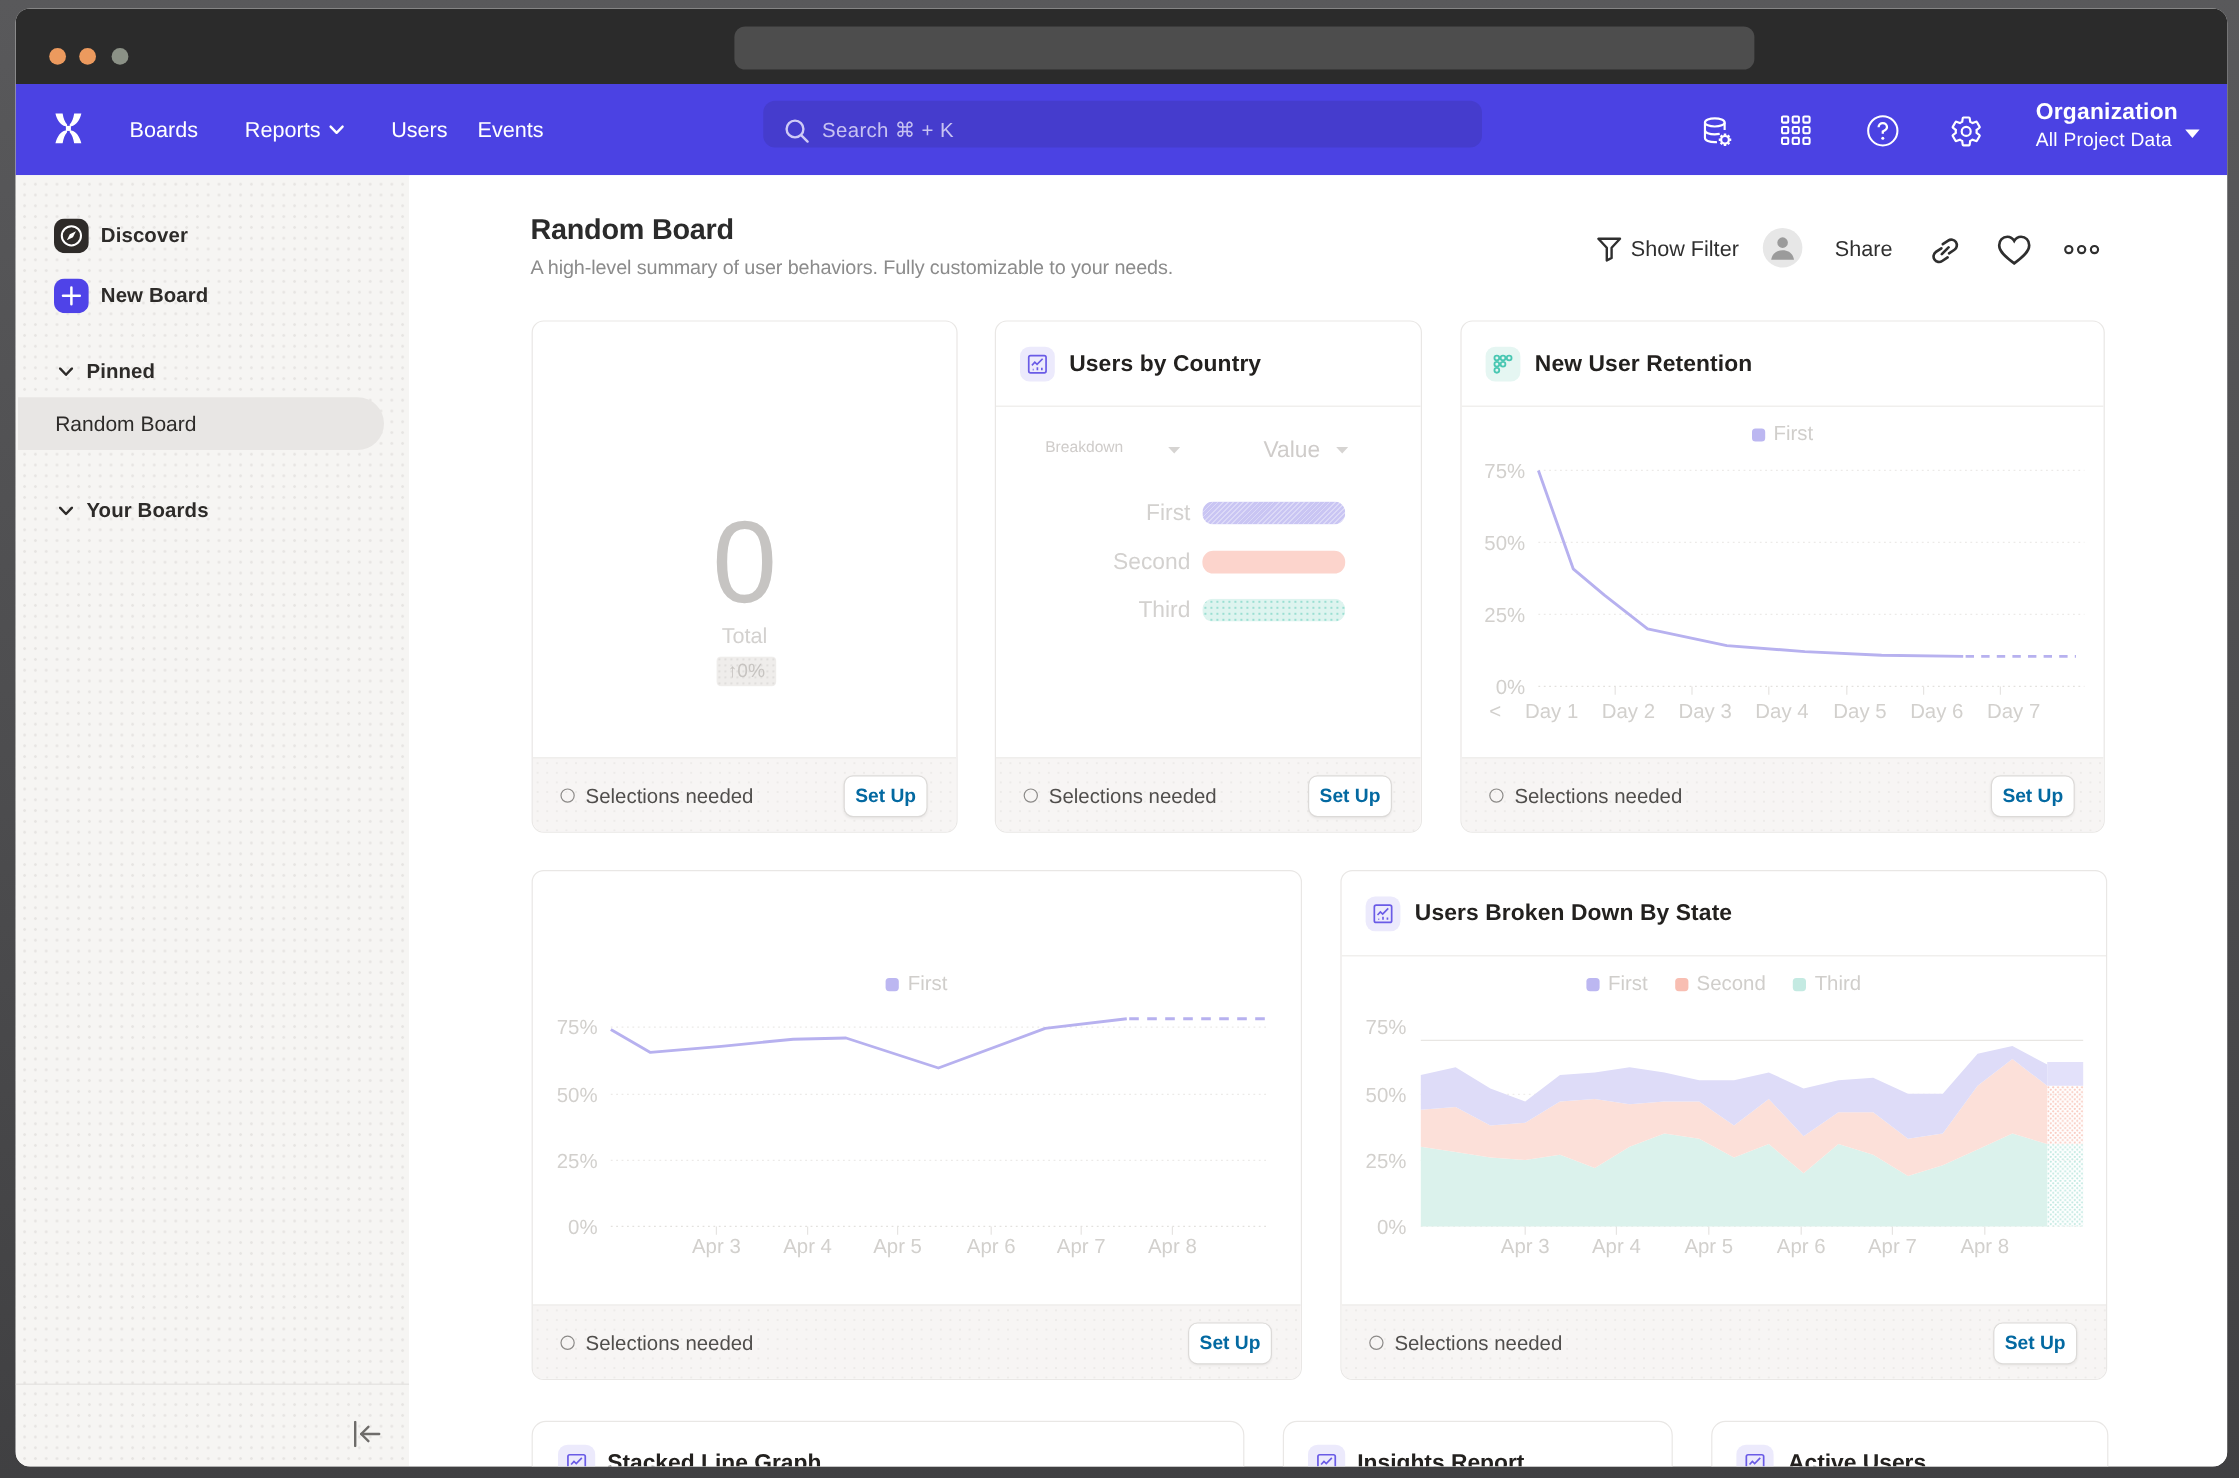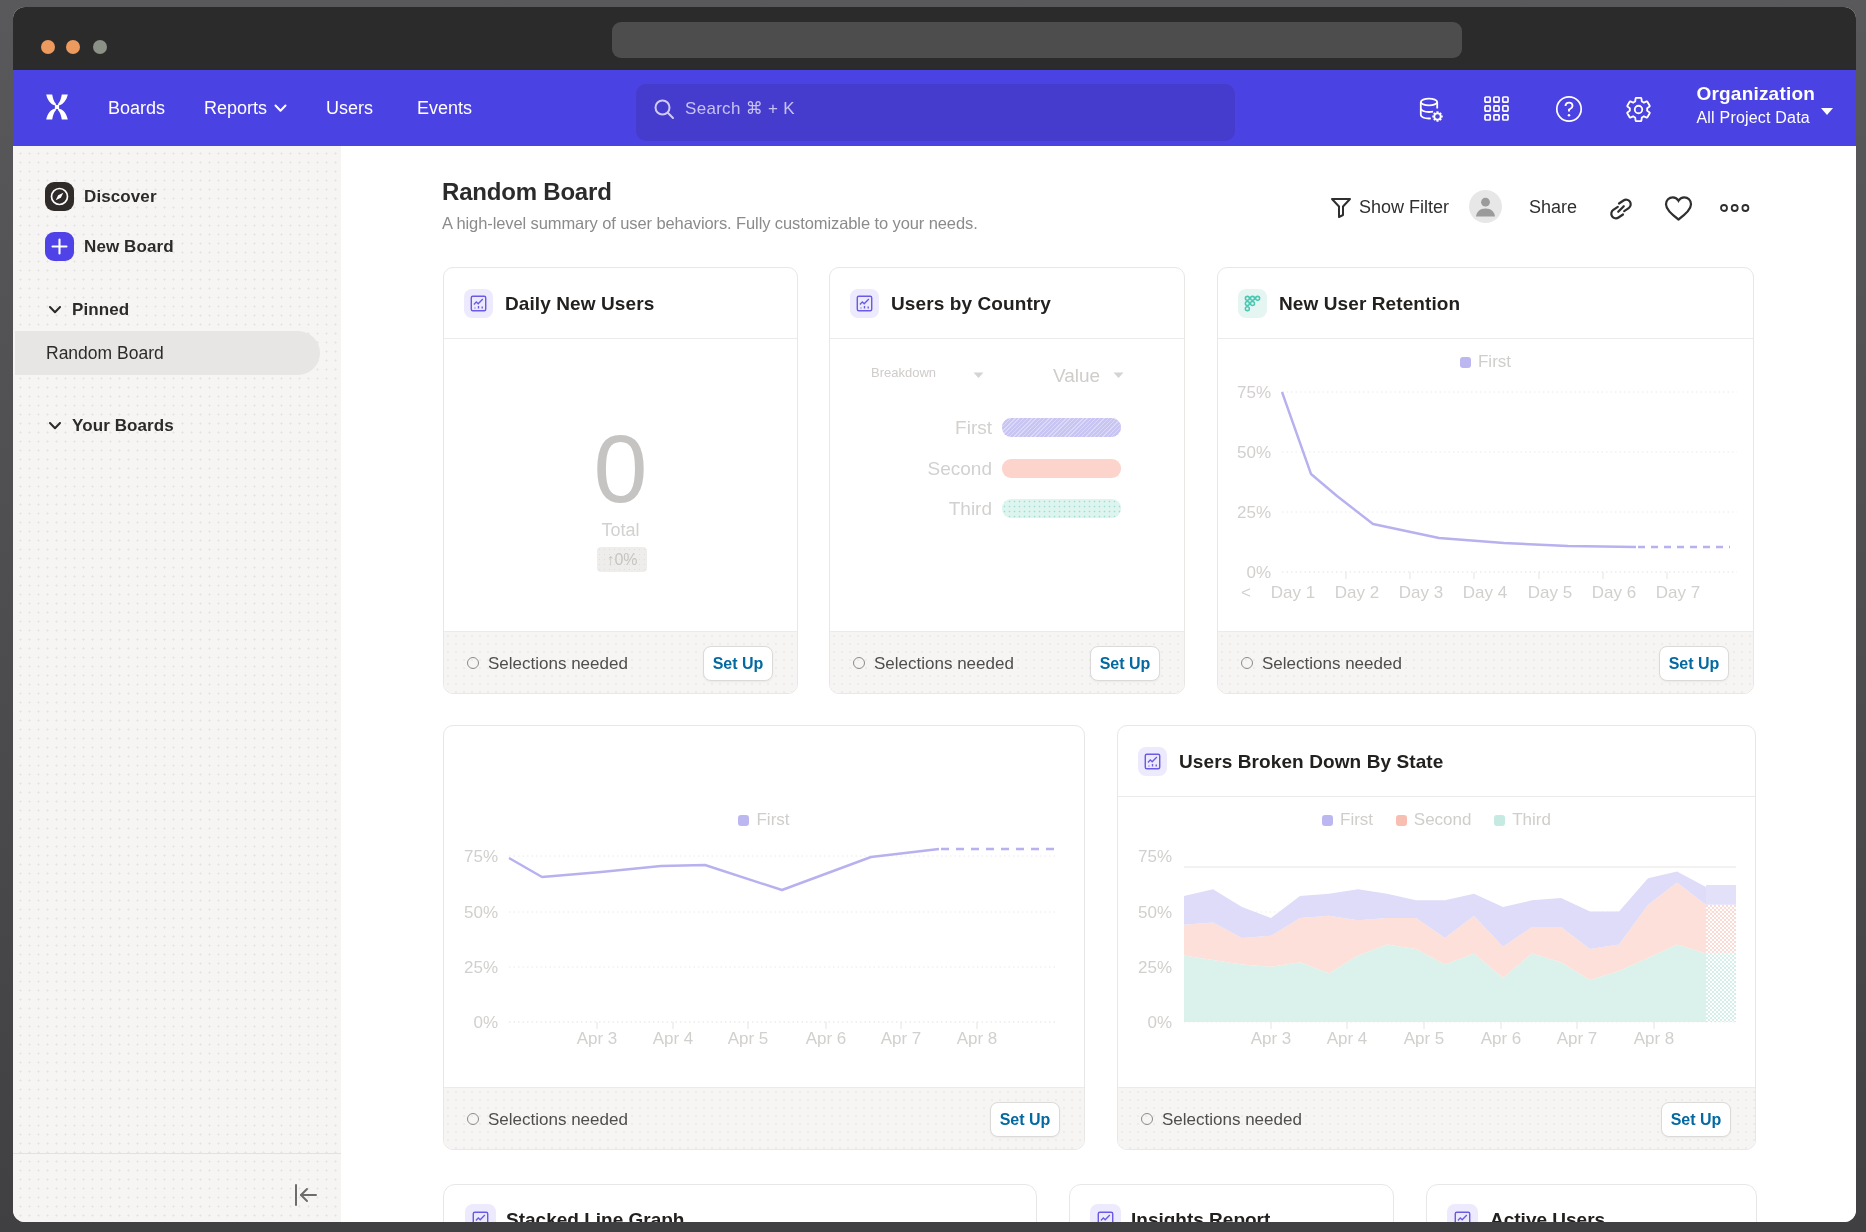--- a/index.html
+++ b/index.html
@@ -4,21 +4,21 @@
 <style>
 * { margin:0; padding:0; box-sizing:border-box; }
 html,body { width:1866px; height:1232px; overflow:hidden; }
 body { font-family:"Liberation Sans",sans-serif; background:linear-gradient(180deg,#59595b 0%,#4c4c4e 55%,#404042 100%); position:relative; }
 .win { position:absolute; left:13px; top:7px; width:1843px; height:1215px; border-radius:12px; overflow:hidden; background:#fff; }
 .titlebar { position:relative; height:63px; background:#2b2b2b; }
 .tdot { position:absolute; top:33px; width:14px; height:14px; border-radius:50%; }
 .addr { position:absolute; left:599px; top:15px; width:850px; height:36px; border-radius:9px; background:#4d4d4d; }
 .nav { position:relative; height:76px; background:#4b42e3; color:#fff; }
 .nav .menu { position:absolute; top:0; height:76px; line-height:76px; font-size:18px; font-weight:500; }
-.search { position:absolute; left:623px; top:14px; width:599px; height:57px; border-radius:10px; background:#453ccd; }
+.search { position:absolute; left:623px; top:14px; width:599px; height:39px; border-radius:10px; background:#453ccd; }
 .search span { position:absolute; left:49px; top:14px; font-size:17px; color:#c7c2f2; letter-spacing:.3px; }
 .navic { position:absolute; top:25px; }
 .orgbox { position:absolute; right:41px; top:13px; text-align:left; }
 .orgbox .l1 { font-size:19px; font-weight:700; letter-spacing:.2px; }
 .orgbox .l2 { font-size:16px; margin-top:4px; letter-spacing:.2px; }
 .shell { display:flex; height:1076px; }
 aside { position:relative; width:328px; flex:0 0 328px; background-color:#f6f5f3; background-image:radial-gradient(circle,#e6e4e2 0,#e6e4e2 .8px,rgba(0,0,0,0) 1.4px); background-size:9px 9px; background-position:3px 3px; }
 .srow { position:absolute; left:0; display:flex; align-items:center; color:#2d2b29; }
 .sidetext { font-size:17px; font-weight:600; color:#2d2b29; letter-spacing:.1px; }
 .pill { position:absolute; left:2px; top:185px; width:305px; height:44px; border-radius:0 22px 22px 0; background:#e8e6e4; line-height:44px; padding-left:31px; font-size:17.5px; color:#2d2b29; }
@@ -55,21 +55,21 @@
         <path d="M25.8 27.4 L19.8 27.4 C19.1 23.4 18.2 20.4 16.1 18.2 L16.1 16.7 L17.5 16.7 C21.5 17.7 24.5 21.8 25.8 27.4 Z"></path>
         <rect x="12.9" y="12.9" width="4.2" height="4.2"></rect>
       </g>
     </svg>
     <span class="menu" style="left:95px;">Boards</span>
     <span class="menu" style="left:191px;">Reports</span>
     <svg style="position:absolute;left:261px;top:34px;" width="13" height="9" viewBox="0 0 13 9">
         <path d="M1.5 1.5 L6.5 6.7 L11.5 1.5" fill="none" stroke="#fff" stroke-width="2" stroke-linecap="round" stroke-linejoin="round"></path>
       </svg>
     <span class="menu" style="left:313px;">Users</span>
-    <span class="menu" style="left:404px;">Events</span>
+    <span class="menu" style="left:385px;">Events</span>
     <div class="search">
       <svg style="position:absolute;left:16px;top:13px;" width="24" height="24" viewBox="0 0 24 24">
           <circle cx="10.5" cy="10.5" r="7" fill="none" stroke="#cfcaf6" stroke-width="2"></circle>
           <path d="M15.8 15.8 L21 21" stroke="#cfcaf6" stroke-width="2" stroke-linecap="round"></path>
         </svg>
       <span>Search ⌘ + K</span>
     </div>
     <svg class="navic" style="left:1403px;" width="30" height="30" viewBox="0 0 30 30" fill="none" stroke="#fff" stroke-width="1.8">
       <ellipse cx="13" cy="7" rx="8.2" ry="3.4"></ellipse>
       <path d="M4.8 7 L4.8 20 C4.8 21.9 8.4 23.5 13 23.5 C13.6 23.5 14.2 23.5 14.8 23.4"></path>
@@ -178,28 +178,20 @@
       <svg class="hicons" style="left:1322px;top:48px;" width="31" height="29" viewBox="0 0 31 29" fill="none" stroke="#2f2f2f" stroke-width="2.2">
           <path d="M15.5 25.5 C8 20 3 15.5 3 10.3 C3 6.3 6 3.3 9.8 3.3 C12.3 3.3 14.3 4.7 15.5 6.8 C16.7 4.7 18.7 3.3 21.2 3.3 C25 3.3 28 6.3 28 10.3 C28 15.5 23 20 15.5 25.5 Z"></path>
         </svg>
       <svg class="hicons" style="left:1379px;top:56px;" width="30" height="12" viewBox="0 0 30 12" fill="none" stroke="#2f2f2f" stroke-width="1.8">
           <circle cx="4" cy="6" r="3"></circle>
           <circle cx="14.7" cy="6" r="3"></circle>
           <circle cx="25.4" cy="6" r="3"></circle>
         </svg>
 
       <div class="card" style="left:102px;top:121px;width:355px;height:427px;">
-        <div class="chead">
-          <span class="tile"><svg style="margin:5px" width="19" height="19" viewBox="0 0 20 20">
-                <rect x="2.4" y="2.4" width="15.2" height="15.2" rx="1.6" fill="none" stroke="#6a5be6" stroke-width="1.5"></rect>
-                <path d="M5.2 11 L7.7 8.3 L9.7 10.2 L14.6 5.2" fill="none" stroke="#6a5be6" stroke-width="1.45"></path>
-                <path d="M5.9 14.8 L6.7 14.8 M10 12.6 L10 15.2 M13.9 13.2 L13.9 15.2" stroke="#6a5be6" stroke-width="1.45"></path>
-              </svg></span>
-          <span class="ct">Daily New Users</span>
-        </div>
         <div style="position:absolute;left:0;top:152px;width:100%;text-align:center;font-size:97px;color:#c6c4c2;line-height:1;">0</div>
         <div style="position:absolute;left:0;top:252px;width:100%;text-align:center;font-size:18px;color:#d3d1cf;">Total</div>
         <div style="position:absolute;left:153px;top:279px;width:50px;height:25px;border-radius:4px;background:#efedeb;background-image:radial-gradient(circle,#e0dedc 0,#e0dedc .6px,rgba(0,0,0,0) 1px);background-size:5px 5px;text-align:center;line-height:25px;font-size:16px;color:#c7c4c1;">↑0%</div>
         <div class="cfoot">
             <span class="circ"></span>
             <span class="sn">Selections needed</span>
             <span class="setup">Set Up</span>
           </div>
       </div>
       <div class="card" style="left:488px;top:121px;width:356px;height:427px;">

